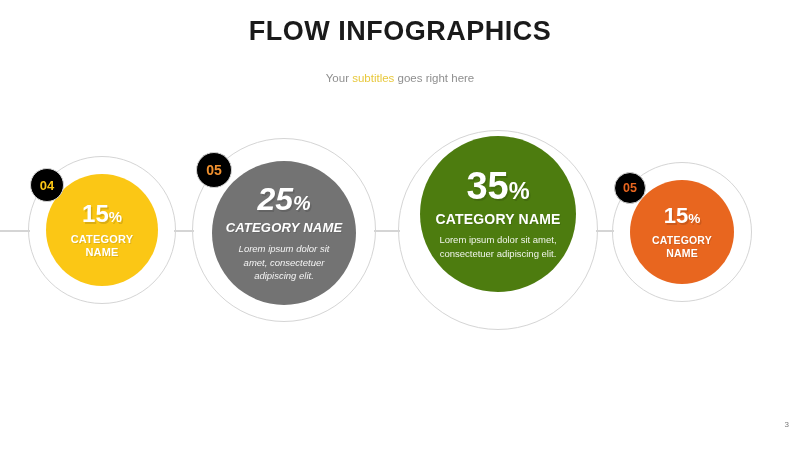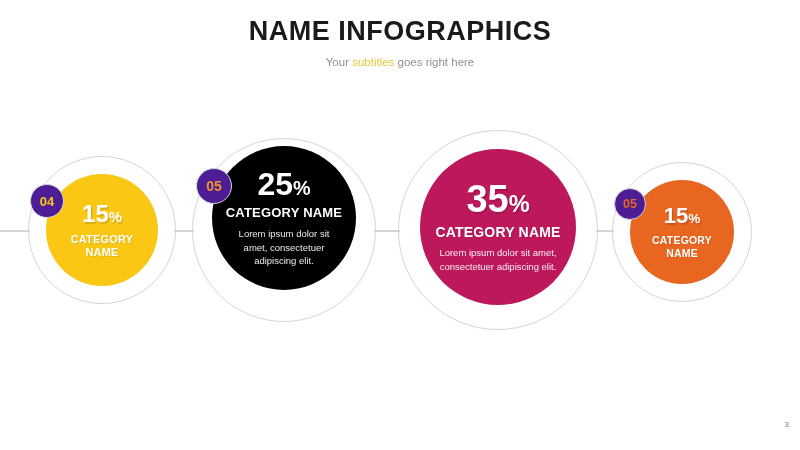--- a/index.html
+++ b/index.html
@@ -26,21 +26,21 @@
   #page-title {
     margin: 0;
     padding-top: 16px;
     font-size: 27px;
     font-weight: bold;
     letter-spacing: 0.5px;
     color: #1a1a1a;
     font-family: "Liberation Sans", sans-serif;
   }
   #page-subtitle {
-    margin: 0;
+    margin: 16px;
     padding-top: 9px;
     font-size: 11.5px;
     color: #8f8f8f;
     font-family: "Liberation Sans", sans-serif;
   }
   #page-subtitle .hl {
     color: #e8c83c;
   }
 
   
@@ -99,30 +99,29 @@
   .desc {
     line-height: 1.45;
     color: rgba(255,255,255,0.92);
     font-family: "Liberation Sans", sans-serif;
   }
 
   
   .badge {
     position: absolute;
     border-radius: 50%;
-    background: #4c1d95;
+    background: #000000;
     border: 1.5px solid #d5d5d5;
     box-sizing: border-box;
     display: flex;
     align-items: center;
     justify-content: center;
     font-weight: bold;
     font-family: "Liberation Sans", sans-serif;
     z-index: 5;
-    margin-top: 16px;
   }
 
   
   .connector {
     position: absolute;
     height: 1.6px;
     background: #d5d5d5;
     top: 100px;
     z-index: 0;
   }
@@ -134,51 +133,51 @@
     bottom: 21px;
     font-size: 8px;
     color: #7a7a7a;
     font-family: "Liberation Sans", sans-serif;
   }
 </style>
 </head>
 <body>
 
 <div id="slide-header">
-  <h1 id="page-title">NAME INFOGRAPHICS</h1>
+  <h1 id="page-title">FLOW INFOGRAPHICS</h1>
   <p id="page-subtitle">
     <span>Your </span><span class="hl">subtitles</span><span> goes right here</span>
   </p>
 </div>
 
 <div id="flow-row">
     <div class="connector" style="left: 0px; width: 30px; background: rgb(213, 213, 213);"></div>
     <div class="connector" style="left: 174px; width: 20px; background: rgb(213, 213, 213);"></div>
     <div class="connector" style="left: 374px; width: 26px; background: rgb(213, 213, 213);"></div>
     <div class="connector" style="left: 596px; width: 18px; background: rgb(213, 213, 213);"></div>
     <div class="flow-node" style="left: 0px; width: 800px; height: 200px; pointer-events: none;">
       <div class="outer-ring" style="left: 28px; top: 26px; width: 148px; height: 148px; border-color: rgb(213, 213, 213);"></div>
       <div class="disc" style="left: 46px; top: 44px; width: 112px; height: 112px; background: rgb(251, 199, 21); pointer-events: auto;">
         <div class="pct" style="font-size: 24px;">15<span class="sym">%</span></div>
         <div class="cat" style="font-size: 11px; margin-top: 7px; max-width: 98px;">CATEGORY NAME</div>
       </div>
       <div class="badge" style="left: 30px; top: 38px; width: 34px; height: 34px; font-size: 13px; color: rgb(251, 199, 21); border-color: rgb(213, 213, 213); pointer-events: auto; text-align: center;">04</div>
     </div>
     <div class="flow-node" style="left: 0px; width: 800px; height: 200px; pointer-events: none;">
       <div class="outer-ring" style="left: 192px; top: 8px; width: 184px; height: 184px; border-color: rgb(213, 213, 213);"></div>
-      <div class="disc" style="left: 212px; top: 16px; width: 144px; height: 144px; background: #000000; pointer-events: auto;">
+      <div class="disc" style="left: 212px; top: 31px; width: 144px; height: 144px; background: #737373; pointer-events: auto; font-style: italic;">
         <div class="pct" style="font-size: 32px;">25<span class="sym">%</span></div>
         <div class="cat" style="font-size: 13px; margin-top: 6px; max-width: 130px;">CATEGORY NAME</div>
         <div class="desc" style="font-size: 9.5px; margin-top: 6px; max-width: 110px;">Lorem ipsum dolor sit amet, consectetuer adipiscing elit.</div>
       </div>
       <div class="badge" style="left: 196px; top: 22px; width: 36px; height: 36px; font-size: 14px; color: rgb(241, 145, 47); border-color: rgb(213, 213, 213); pointer-events: auto;">05</div>
     </div>
     <div class="flow-node" style="left: 0px; width: 800px; height: 200px; pointer-events: none;">
       <div class="outer-ring" style="left: 398px; top: 0px; width: 200px; height: 200px; border-color: rgb(213, 213, 213);"></div>
-      <div class="disc" style="left: 420px; top: 19px; width: 156px; height: 156px; background: #be185d; pointer-events: auto;">
+      <div class="disc" style="left: 420px; top: 6px; width: 156px; height: 156px; background: #4d7c0f; pointer-events: auto;">
         <div class="pct" style="font-size: 38px;">35<span class="sym">%</span></div>
         <div class="cat" style="font-size: 14px; margin-top: 6px; max-width: 142px;">CATEGORY NAME</div>
         <div class="desc" style="font-size: 9.5px; margin-top: 6px; max-width: 122px;">Lorem ipsum dolor sit amet, consectetuer adipiscing elit.</div>
       </div>
     </div>
     <div class="flow-node" style="left: 0px; width: 800px; height: 200px; pointer-events: none;">
       <div class="outer-ring" style="left: 612px; top: 32px; width: 140px; height: 140px; border-color: rgb(213, 213, 213);"></div>
       <div class="disc" style="left: 630px; top: 50px; width: 104px; height: 104px; background: rgb(232, 102, 31); pointer-events: auto;">
         <div class="pct" style="font-size: 22px;">15<span class="sym">%</span></div>
         <div class="cat" style="font-size: 10.5px; margin-top: 7px; max-width: 90px;">CATEGORY NAME</div>

